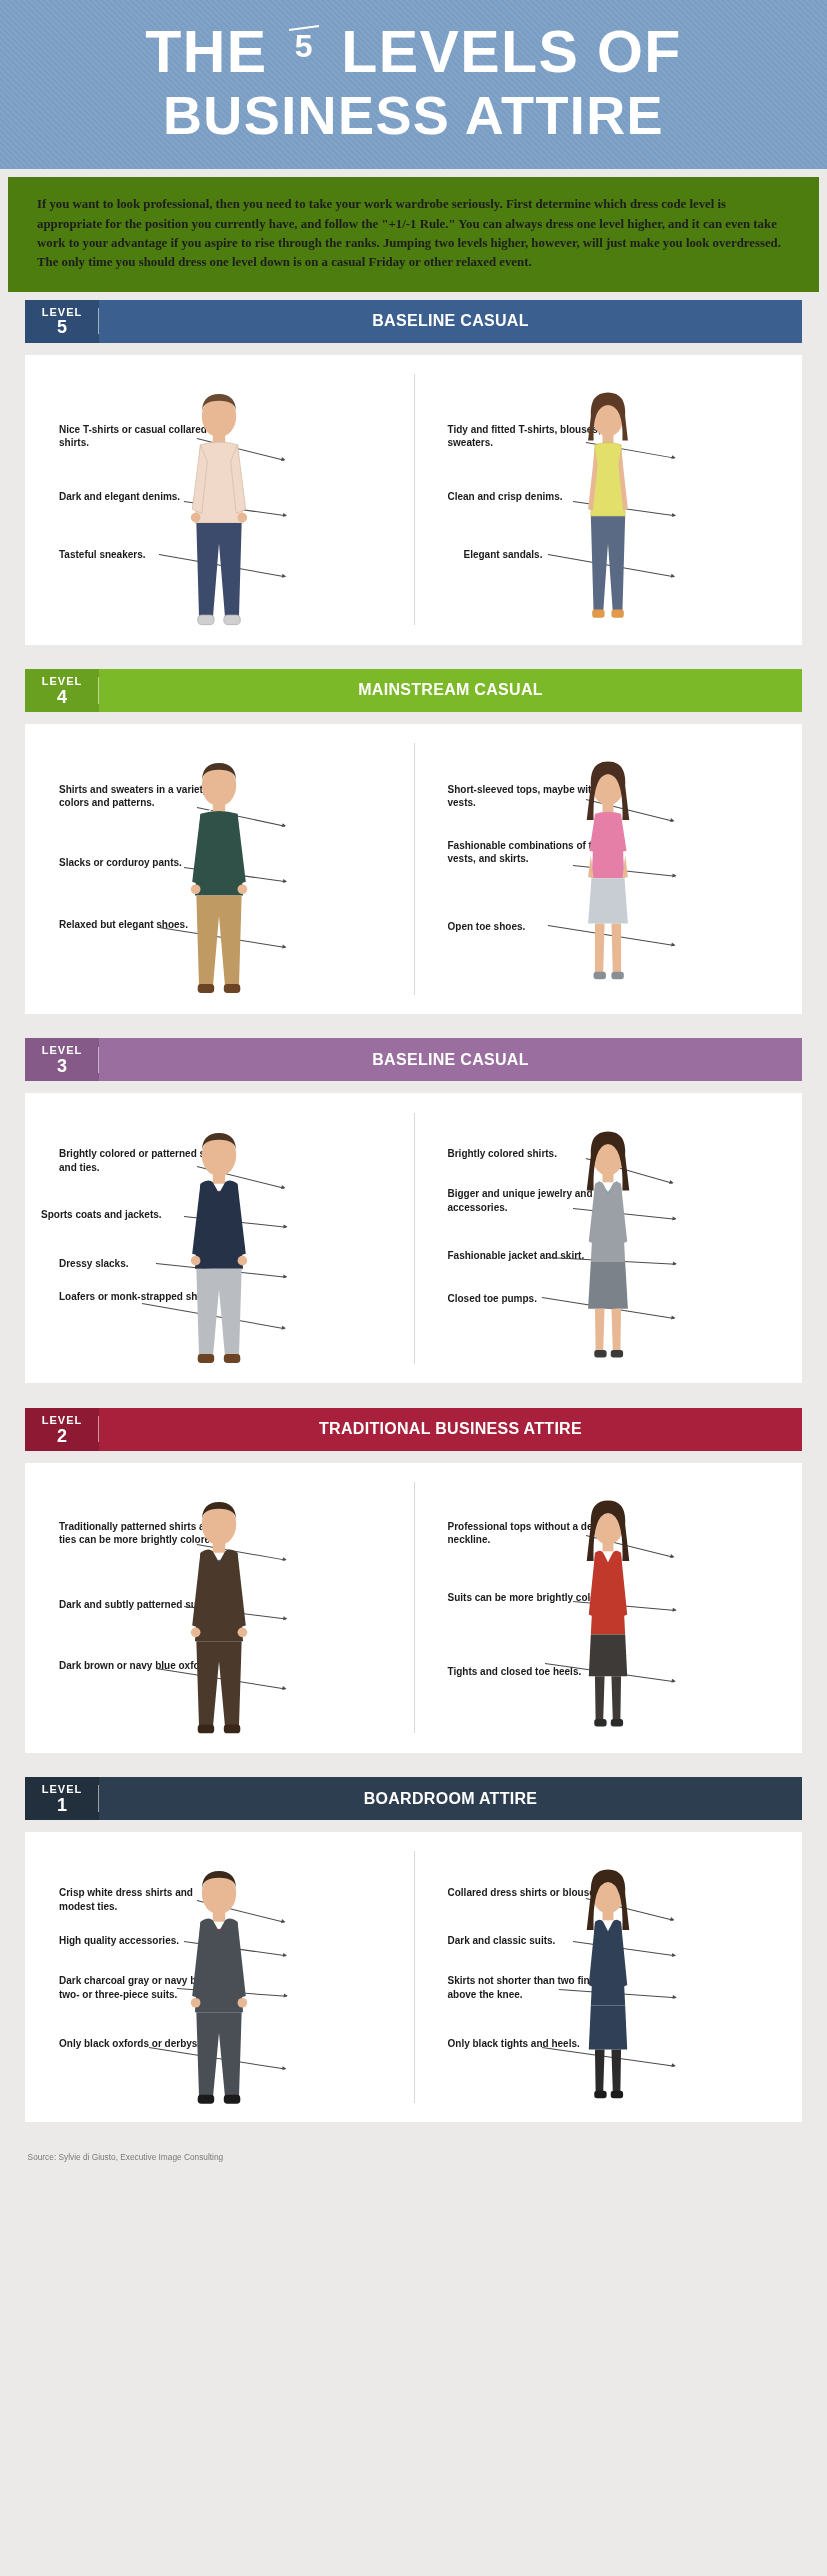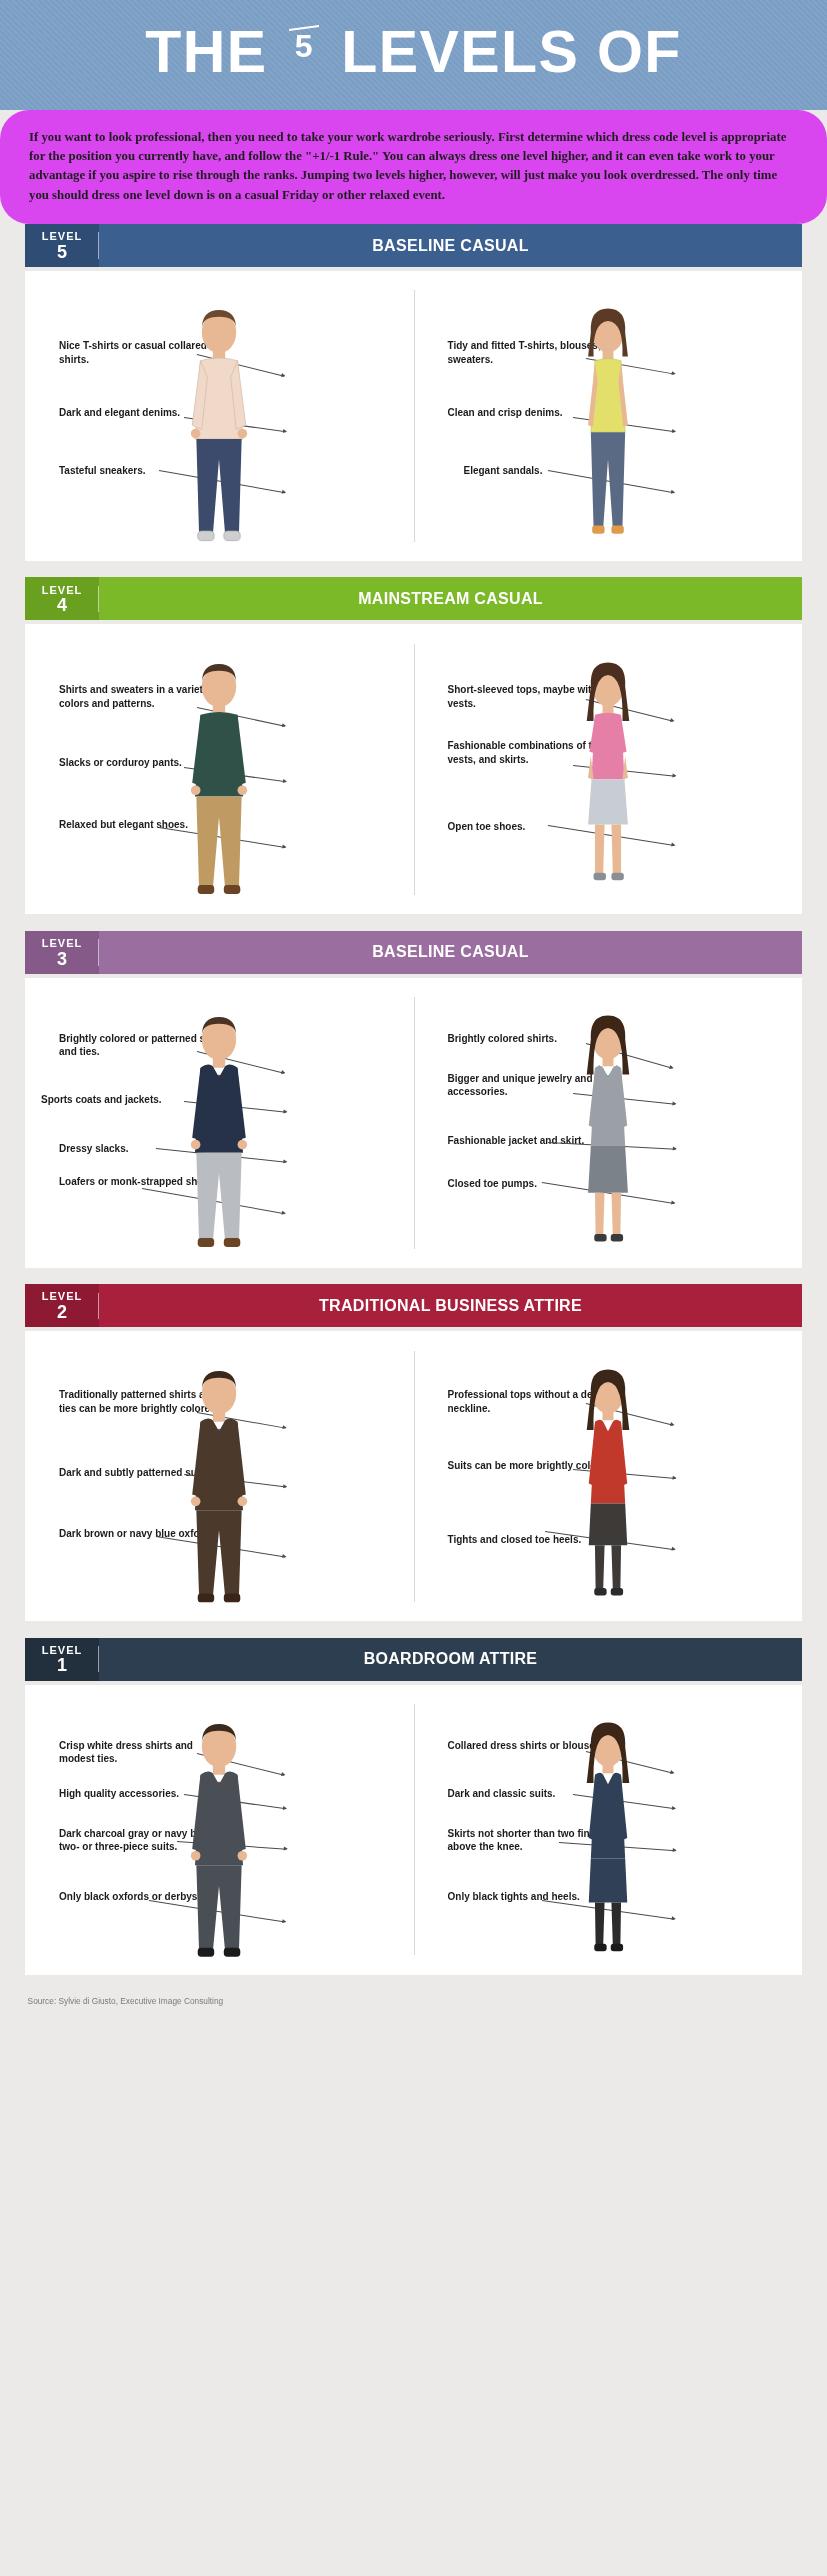--- a/index.html
+++ b/index.html
@@ -52,24 +52,23 @@
     display: block;
     width: 30px;
     height: 2.1px;
     background: #fff;
     margin: 0 auto 1.4px auto;
     transform: skewY(-8deg);
   }
 
   
   .intro {
-    background: #d946ef;
-    margin: 0;
+    background: #4d7c0f;
+    margin: 8px;
     padding: 18px 29px 19.3px 29px;
-    border-radius: 29px;
   }
   .intro p {
     font-size: 12.8px;
     line-height: 1.5;
     color: #1d1d1d;
     font-family: "Liberation Serif", serif;
     font-weight: bold;
   }
 
   
@@ -112,21 +111,21 @@
     display: flex;
     align-items: center;
     justify-content: center;
     color: #fff;
     font-size: 16px;
     font-weight: bold;
     letter-spacing: 0.3px;
   }
   .panel {
     background: #fff;
-    margin: 4px 25px;
+    margin: 12px 25px;
     display: flex;
     position: relative;
     padding: 18px 0 15px 0;
     min-height: 290px;
   }
   .panel .divider {
     position: absolute;
     left: 50%;
     top: 19.3px;
     bottom: 19.3px;
@@ -197,20 +196,21 @@
 
 <div class="page">
 
   <div class="header">
     <h1>
       <span class="title-line1">
         <span>THE</span>
         <span class="num5"><span class="bar"></span><span>5</span></span>
         <span>LEVELS OF</span>
       </span>
+      <span class="title-line2">BUSINESS ATTIRE</span>
     </h1>
   </div>
 
   <div class="intro">
     <p>If you want to look professional, then you need to take your work wardrobe seriously. First determine which dress code level is appropriate for the position you currently have, and follow the "+1/-1 Rule." You can always dress one level higher, and it can even take work to your advantage if you aspire to rise through the ranks. Jumping two levels higher, however, will just make you look overdressed. The only time you should dress one level down is on a casual Friday or other relaxed event.</p>
   </div>
 
   <div class="level-block">
     <div class="level-bar" style="background:#3b5f8f">
       <div class="level-tag" style="background:#2f4d74">

